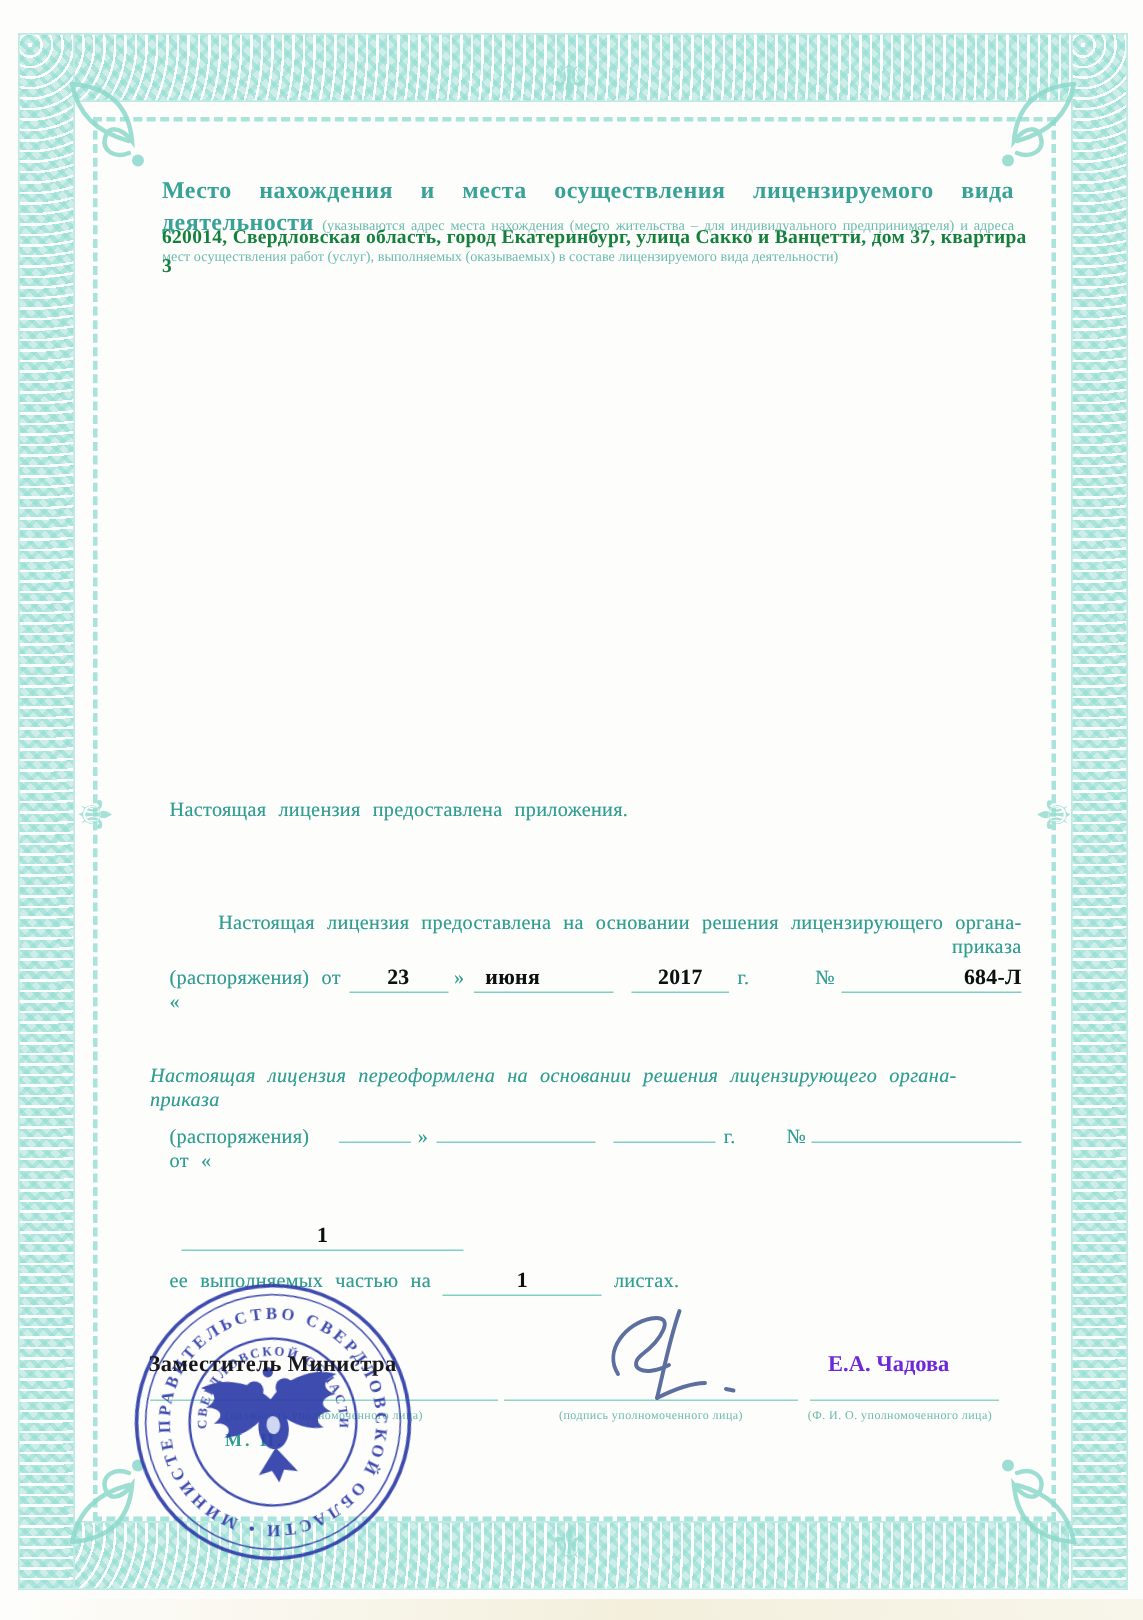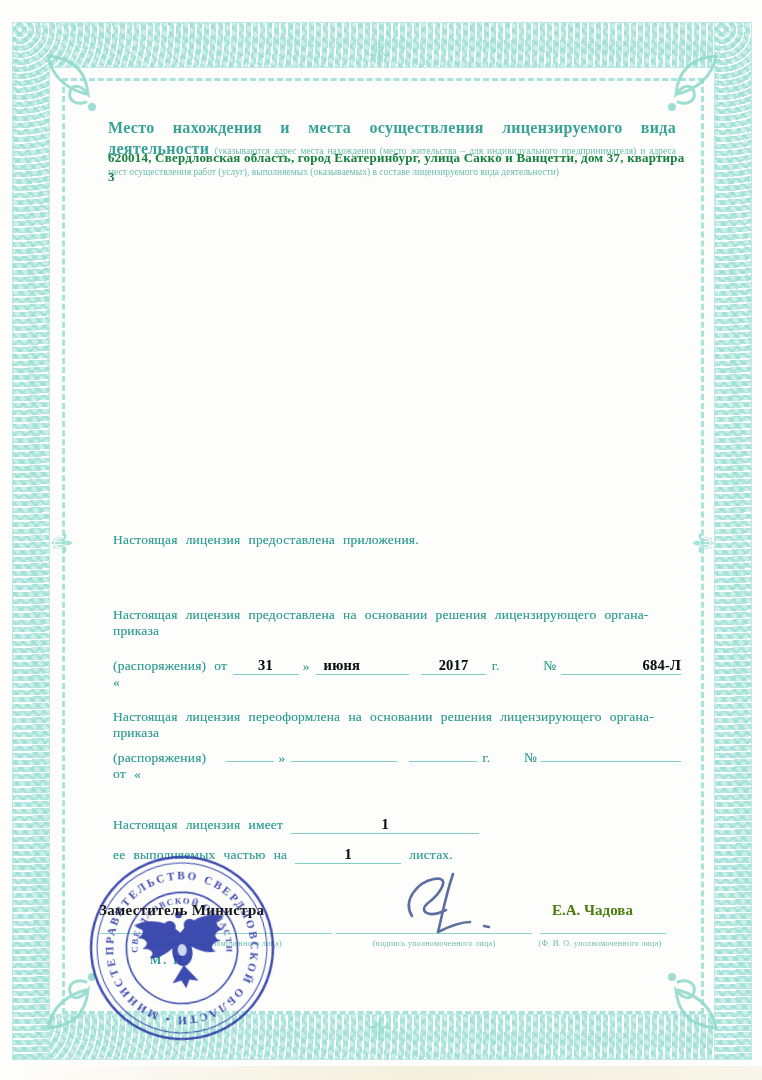--- a/index.html
+++ b/index.html
@@ -44,45 +44,45 @@
     background:linear-gradient(to right, rgba(240,234,210,0), rgba(236,228,196,.55) 55%, rgba(236,228,196,.3));
   }
   
   .green{color:#2f9e92;}
   .ln{font-size:13.5px;word-spacing:4.5px;letter-spacing:.2px;text-shadow:0 0 .4px rgba(47,158,146,.5);}
   .header-block{position:absolute;left:108px;top:102px;width:568px;text-align:justify;line-height:1.3;}
   .header-title{color:#37a295;font-weight:bold;font-size:16px;letter-spacing:.3px;}
   .header-sub{color:#6cbcae;font-size:9.5px;}
   .address-block{position:absolute;left:108px;top:149px;width:582px;color:#15803d;font-weight:bold;font-size:13px;line-height:1.45;letter-spacing:.2px;}
   .termless{position:absolute;left:113px;top:532px;width:470px;}
-  .g1{position:absolute;left:113px;top:607px;width:568px;}
+  .g1{position:absolute;left:113px;top:607px;width:568px;text-align:right;}
   .row{position:absolute;left:113px;width:568px;display:flex;align-items:baseline;}
   .g2{top:640px;}
-  .r1{position:absolute;left:113px;top:709px;width:568px;}
+  .r1{position:absolute;left:100px;top:709px;width:568px;font-style:italic;}
   .r2{top:744px;}
   .a1{top:816px;}
   .a2{top:846px;}
   .blank{
     display:inline-block;border-bottom:1.5px solid #7fcfc4;
     font-weight:bold;color:#0f0f0f;font-size:14.5px;word-spacing:normal;
     text-align:center;height:17px;vertical-align:baseline;
   }
   .sig-line{position:absolute;top:933px;border-bottom:1.5px solid #8fd4c9;height:0;}
   .sl1{left:100px;width:232px;}
   .sl2{left:336px;width:196px;}
   .sl3{left:540px;width:126px;}
   .sig-caption{
     position:absolute;top:939px;font-size:8px;color:#6cbcae;
     text-align:center;white-space:nowrap;letter-spacing:.3px;
   }
   .sc1{left:100px;width:232px;}
   .sc2{left:326px;width:216px;}
   .sc3{left:520px;width:160px;}
   .sig-position{position:absolute;left:99px;top:902px;font-weight:bold;font-size:15px;color:#17171c;z-index:6;letter-spacing:.3px;}
-  .sig-name{position:absolute;left:552px;top:902px;font-weight:bold;font-size:15px;color:#4d7c0f;z-index:4;}
+  .sig-name{position:absolute;left:552px;top:902px;font-weight:bold;font-size:15px;color:#6d28d9;z-index:4;}
   .sig-script{position:absolute;left:396px;top:870px;z-index:4;}
   .mp{position:absolute;left:150px;top:953px;color:#2f9e92;font-weight:bold;font-size:12px;letter-spacing:2px;z-index:2;}
   .stamp{position:absolute;left:86px;top:852px;width:192px;height:192px;z-index:5;opacity:.92;transform:rotate(-6deg);filter:blur(.3px);}
 </style>
 </head>
 <body>
 
 <div class="page">
 
   <div class="band band-top"></div>
@@ -130,43 +130,42 @@
 
   <div class="address-block">
     <div>620014, Свердловская область, город Екатеринбург, улица Сакко и Ванцетти, дом 37, квартира 3</div>
   </div>
 
   <div class="termless ln green">Настоящая лицензия предоставлена приложения.</div>
 
   <div class="g1 ln green">Настоящая лицензия предоставлена на основании решения лицензирующего органа-приказа</div>
   <div class="row g2 ln green">
     <span>(распоряжения) от «</span>
-    <span class="blank" style="width:74px;margin:0 4px;">31</span>
+    <span class="blank" style="width:74px;margin:0 4px;">23</span>
     <span>»</span>
     <span class="blank" style="width:96px;margin:0 6px;text-align:left;padding-left:8px;">июня</span>
-    <span class="blank" style="width:72px;margin:17px 6px;">2017</span>
+    <span class="blank" style="width:72px;margin:4px 6px;">2017</span>
     <span>г.</span>
     <span style="margin-left:44px;">№</span>
     <span class="blank" style="width:128px;margin-left:4px;text-align:right;padding-left:6px;">684-Л</span>
   </div>
 
   <div class="r1 ln green">Настоящая лицензия переоформлена на основании решения лицензирующего органа-приказа</div>
   <div class="row r2 ln green">
     <span>(распоряжения) от «</span>
     <span class="blank" style="width:58px;margin:0 4px;"></span>
     <span>»</span>
     <span class="blank" style="width:126px;margin:0 6px;"></span>
     <span class="blank" style="width:80px;margin:0 6px;"></span>
     <span>г.</span>
     <span style="margin-left:34px;">№</span>
     <span class="blank" style="width:166px;margin-left:4px;"></span>
   </div>
 
   <div class="row a1 ln green">
-    <span>Настоящая лицензия имеет</span>
     <span class="blank" style="width:188px;margin:0 8px;">1</span>
   </div>
   <div class="row a2 ln green">
     <span>ее выполняемых частью на</span>
     <span class="blank" style="width:106px;margin:0 8px;">1</span>
     <span>листах.</span>
   </div>
 
   <div class="mp">М. П.</div>
 

